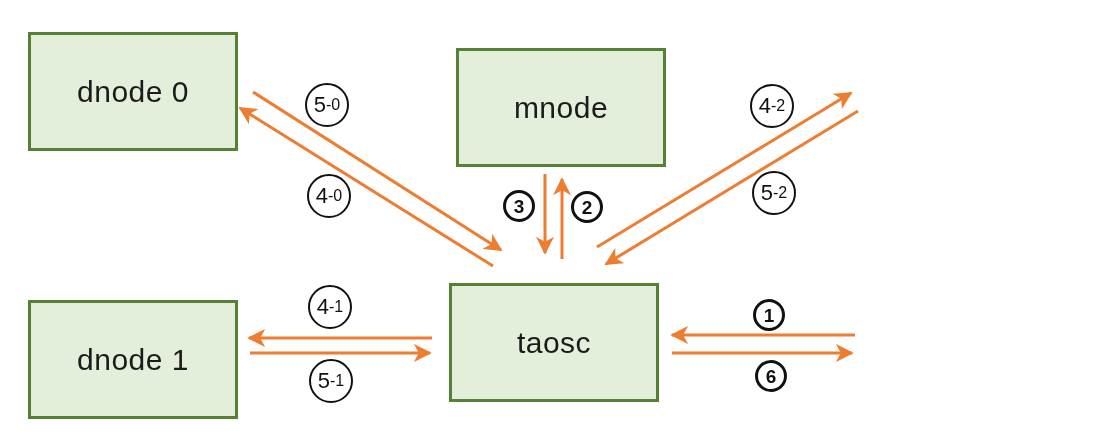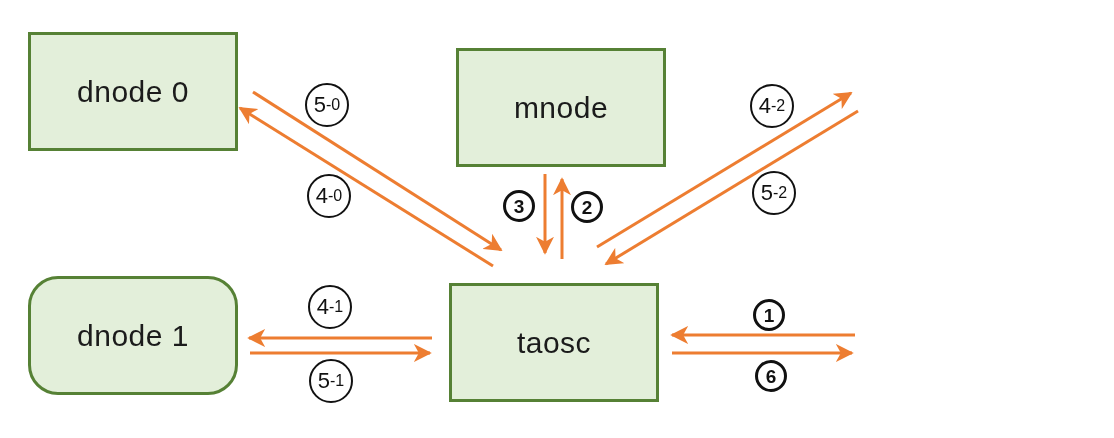--- a/index.html
+++ b/index.html
@@ -105,21 +105,21 @@
     <line class="arrow-line" x1="855" y1="335" x2="672" y2="335" marker-end="url(#ah)"></line>
     <line class="arrow-line" x1="672" y1="353" x2="852" y2="353" marker-end="url(#ah)"></line>
   </svg>
 
   <div class="node" style="left:28px;  top:32px;">
     <span>dnode 0</span>
   </div>
   <div class="node" style="left:456px; top:32px;margin-top:16px;">
     <span>mnode</span>
   </div>
-  <div class="node" style="left:28px;  top:276px;border-radius:30px;">
+  <div class="node" style="left:28px;  top:300px;">
     <span>dnode 1</span>
   </div>
   <div class="node" style="left:449px; top:283px;justify-content:center;">
     <span>taosc</span>
   </div>
 
   <div class="elabel dual" style="left:305px; top:83px;">
     <span class="main">5</span>
       <span class="sub">-0</span>
   </div>

